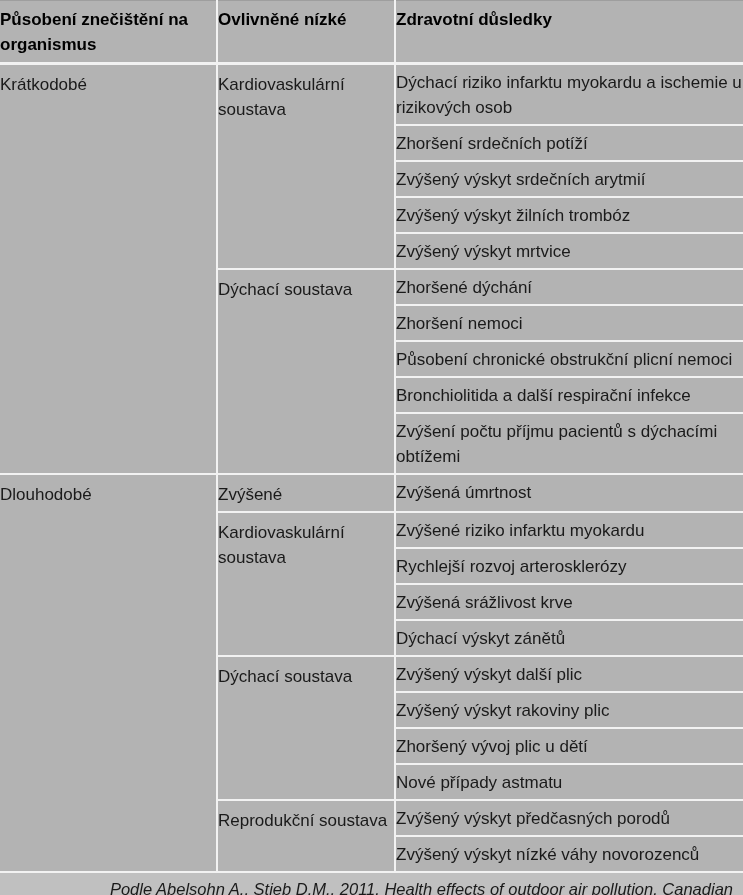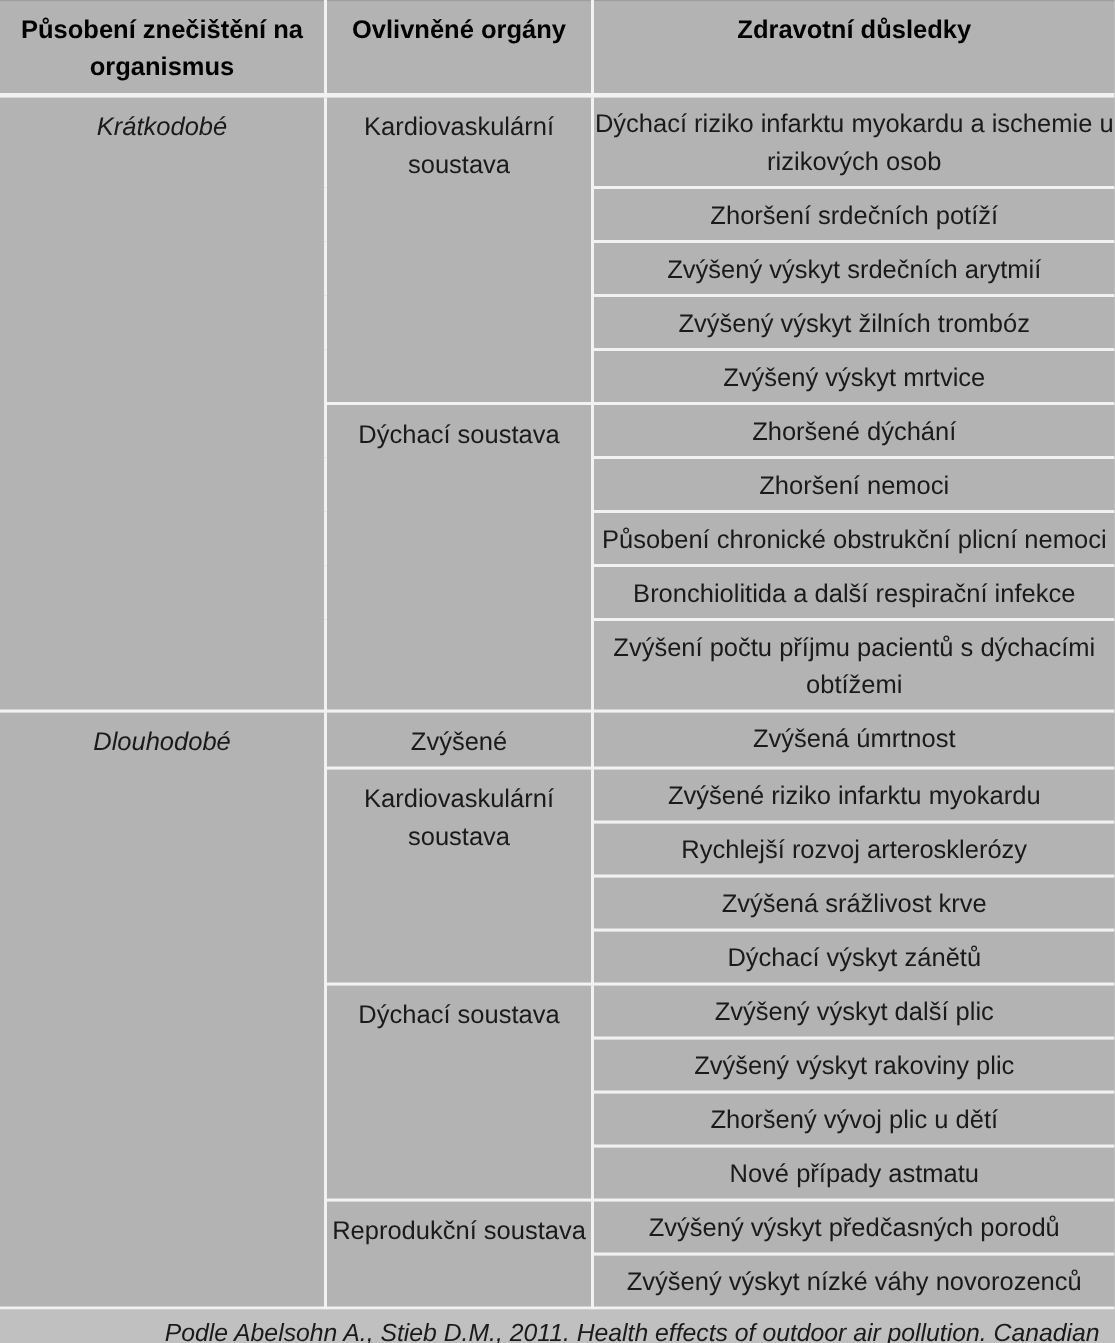--- a/index.html
+++ b/index.html
@@ -24,37 +24,36 @@
   }
   col.c1{width:217px;}
   col.c2{width:178px;}
   col.c3{width:348px;}
   th,td{
     background:var(--cell-bg);
     border:2px solid var(--border);
     padding:4px 0;
     font-size:17px;
     line-height:25px;
-    text-align:center;
+    text-align:left;
     vertical-align:top;
     color:var(--text);
     overflow:hidden;
   }
   thead th{
     font-weight:bold;
     color:#000;
     border-top:none;
     border-bottom:3px solid var(--border);
     padding-top:6px;
     padding-bottom:5px;
   }
   th.col1, td.col1{border-left:none;}
   th.col3, td.col3{border-right:none;}
   td.col1{
-    font-style:italic;
     padding-top:7px;
   }
   td.col2{padding-top:7px;}
   td.col3{padding-top:5px;}
   .source{
     background:var(--page-bg);
     text-align:right;
     font-style:italic;
     font-size:16.5px;
     line-height:23px;
@@ -68,21 +67,21 @@
 <div class="page">
   <table>
     <colgroup>
       <col class="c1">
         <col class="c2">
         <col class="c3">
     </colgroup>
     <thead>
       <tr>
         <th class="col1">Působení znečištění na organismus</th>
-        <th class="col2">Ovlivněné orgány</th>
+        <th class="col2">Ovlivněné nízké</th>
         <th class="col3">Zdravotní důsledky</th>
       </tr>
     </thead>
     <tbody id="table-body">
         <tr>
           <td class="col1" rowspan="10">Krátkodobé</td>
           <td class="col2" rowspan="5">Kardiovaskulární soustava</td>
           <td class="col3">Dýchací riziko infarktu myokardu a ischemie u rizikových osob</td>
         </tr>
         <tr>

